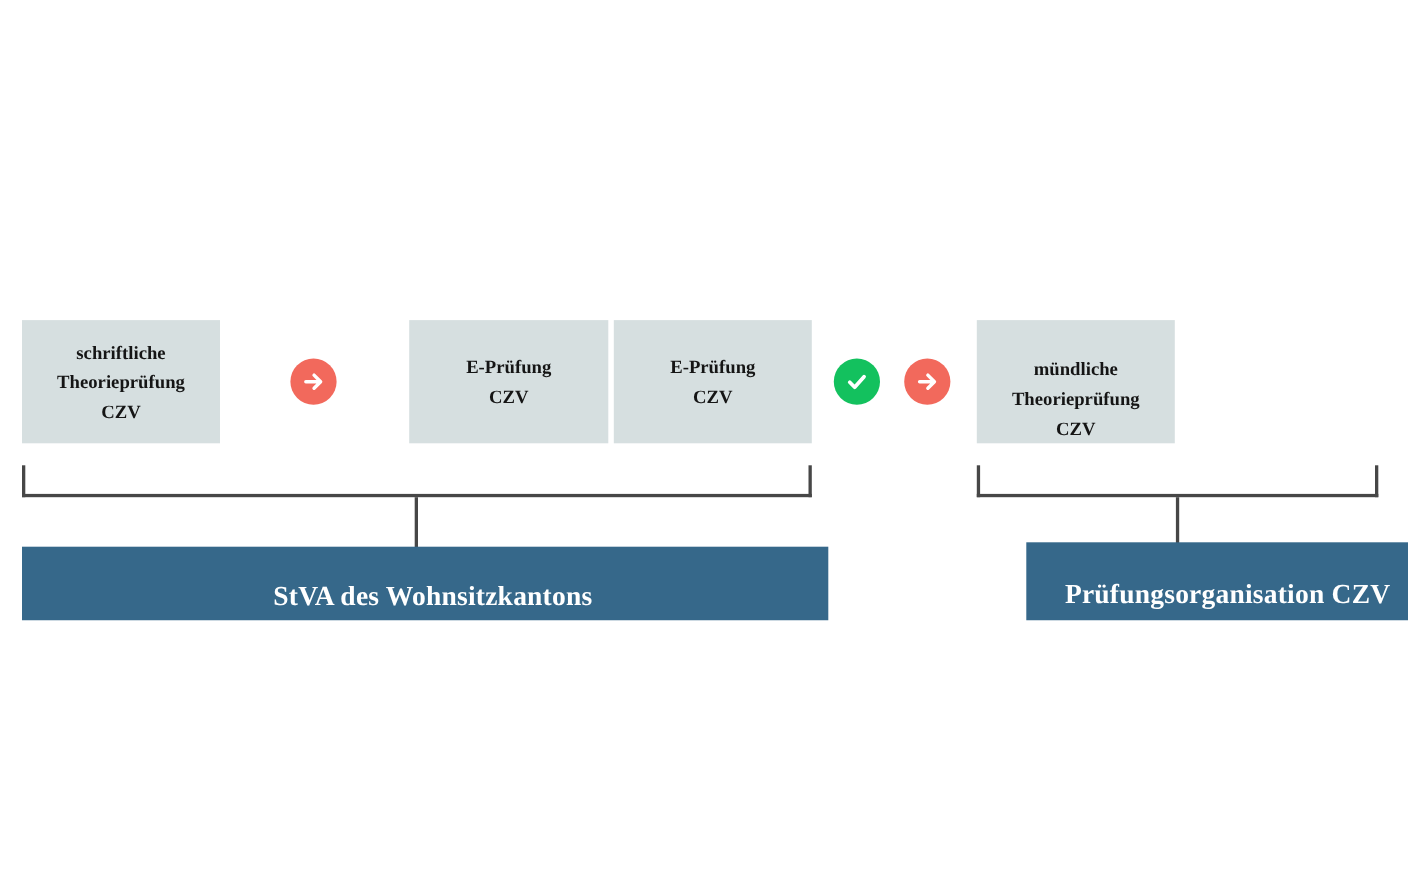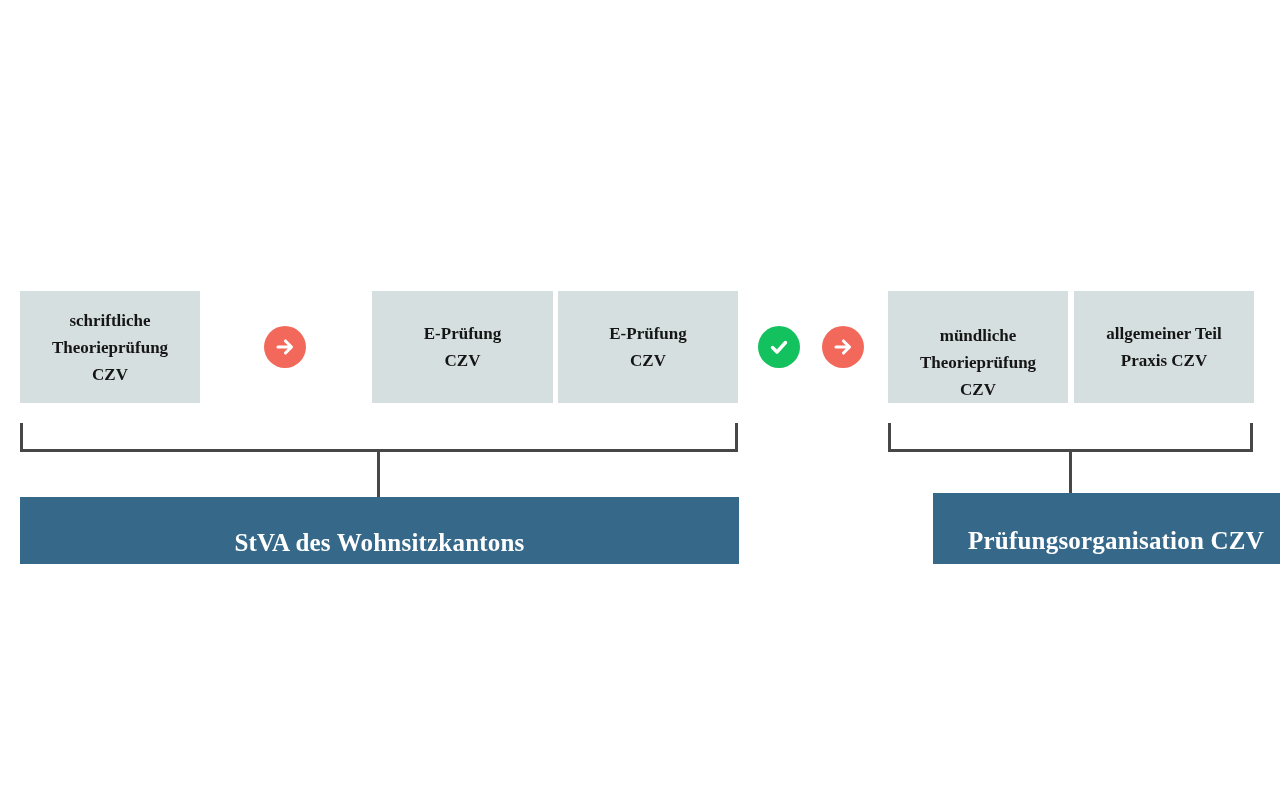--- a/index.html
+++ b/index.html
@@ -102,36 +102,32 @@
       <path d="M5 12 L18 12 M12.5 6 L18.5 12 L12.5 18" fill="none" stroke="#ffffff" stroke-width="3.1" stroke-linecap="round" stroke-linejoin="round"></path>
     </svg>
   </div>
 
   <div class="exam-box" style="left:888px;align-items:flex-end;">
     <div class="label">mündliche
 Theorieprüfung
 CZV</div>
   </div>
 
-  <div class="exam-box" style="left:1074px;">
-    <div class="label">allgemeiner Teil
-Praxis CZV</div>
-  </div>
 
   <div class="connector" style="left:20px;  top:423px; width:3px;   height:29px;"></div>
   <div class="connector" style="left:735px; top:423px; width:3px;   height:29px;"></div>
   <div class="connector" style="left:20px;  top:449px; width:718px; height:3px;"></div>
   <div class="connector" style="left:377px; top:452px; width:3px;   height:46px;"></div>
 
   <div class="connector" style="left:888px;  top:423px; width:3px;   height:29px;"></div>
   <div class="connector" style="left:1250px; top:423px; width:3px;   height:29px;"></div>
   <div class="connector" style="left:888px;  top:449px; width:365px; height:3px;"></div>
   <div class="connector" style="left:1069px; top:452px; width:3px;   height:42px;"></div>
 
-  <div class="org-bar" style="left:20px; top:497px; width:719px; height:91px;">
+  <div class="org-bar" style="left:20px; top:497px; width:719px; height:91px;padding-left:14px;">
     <div class="label">StVA des Wohnsitzkantons</div>
   </div>
 
   <div class="org-bar" style="left:888px; top:493px; width:366px; height:95px;margin-left:45px;">
     <div class="label">Prüfungsorganisation CZV</div>
   </div>
 
 </div>
 
 </body></html>

